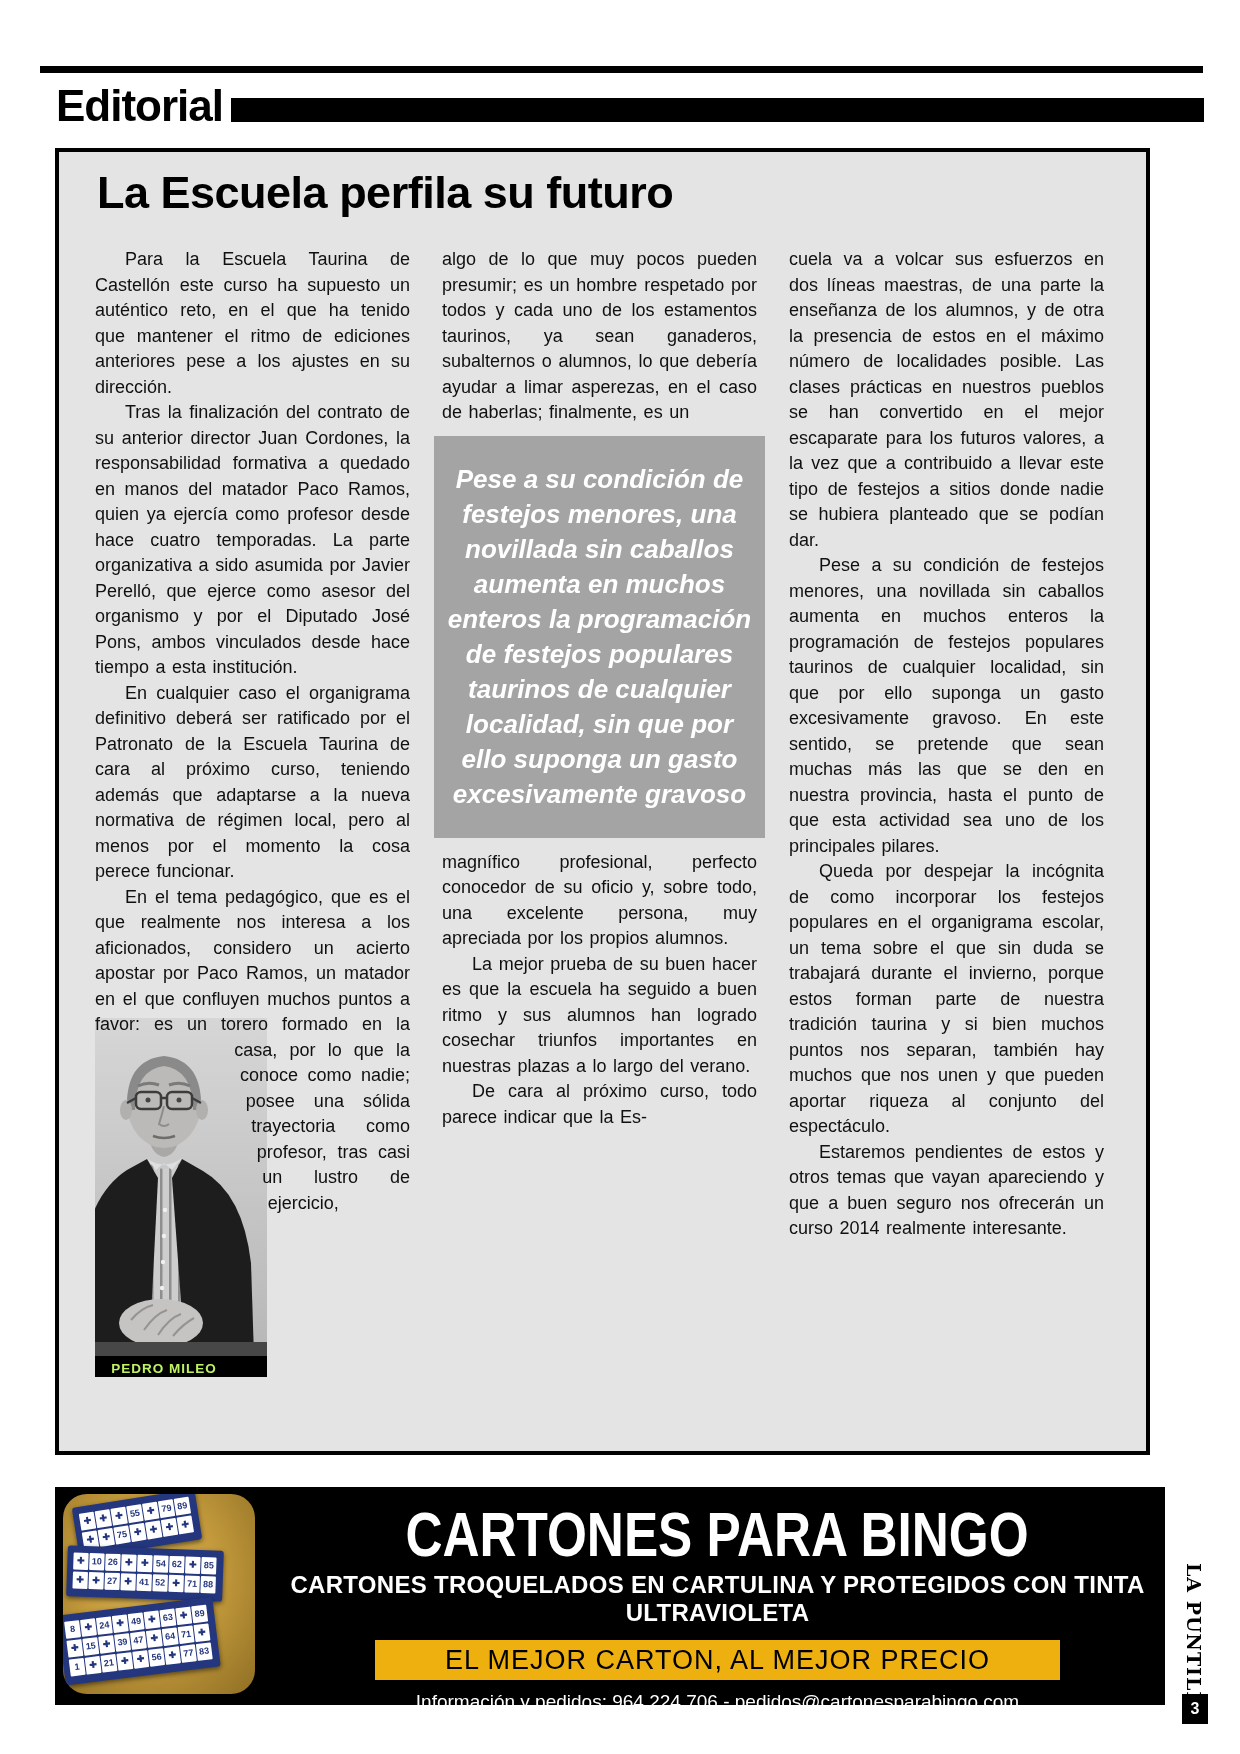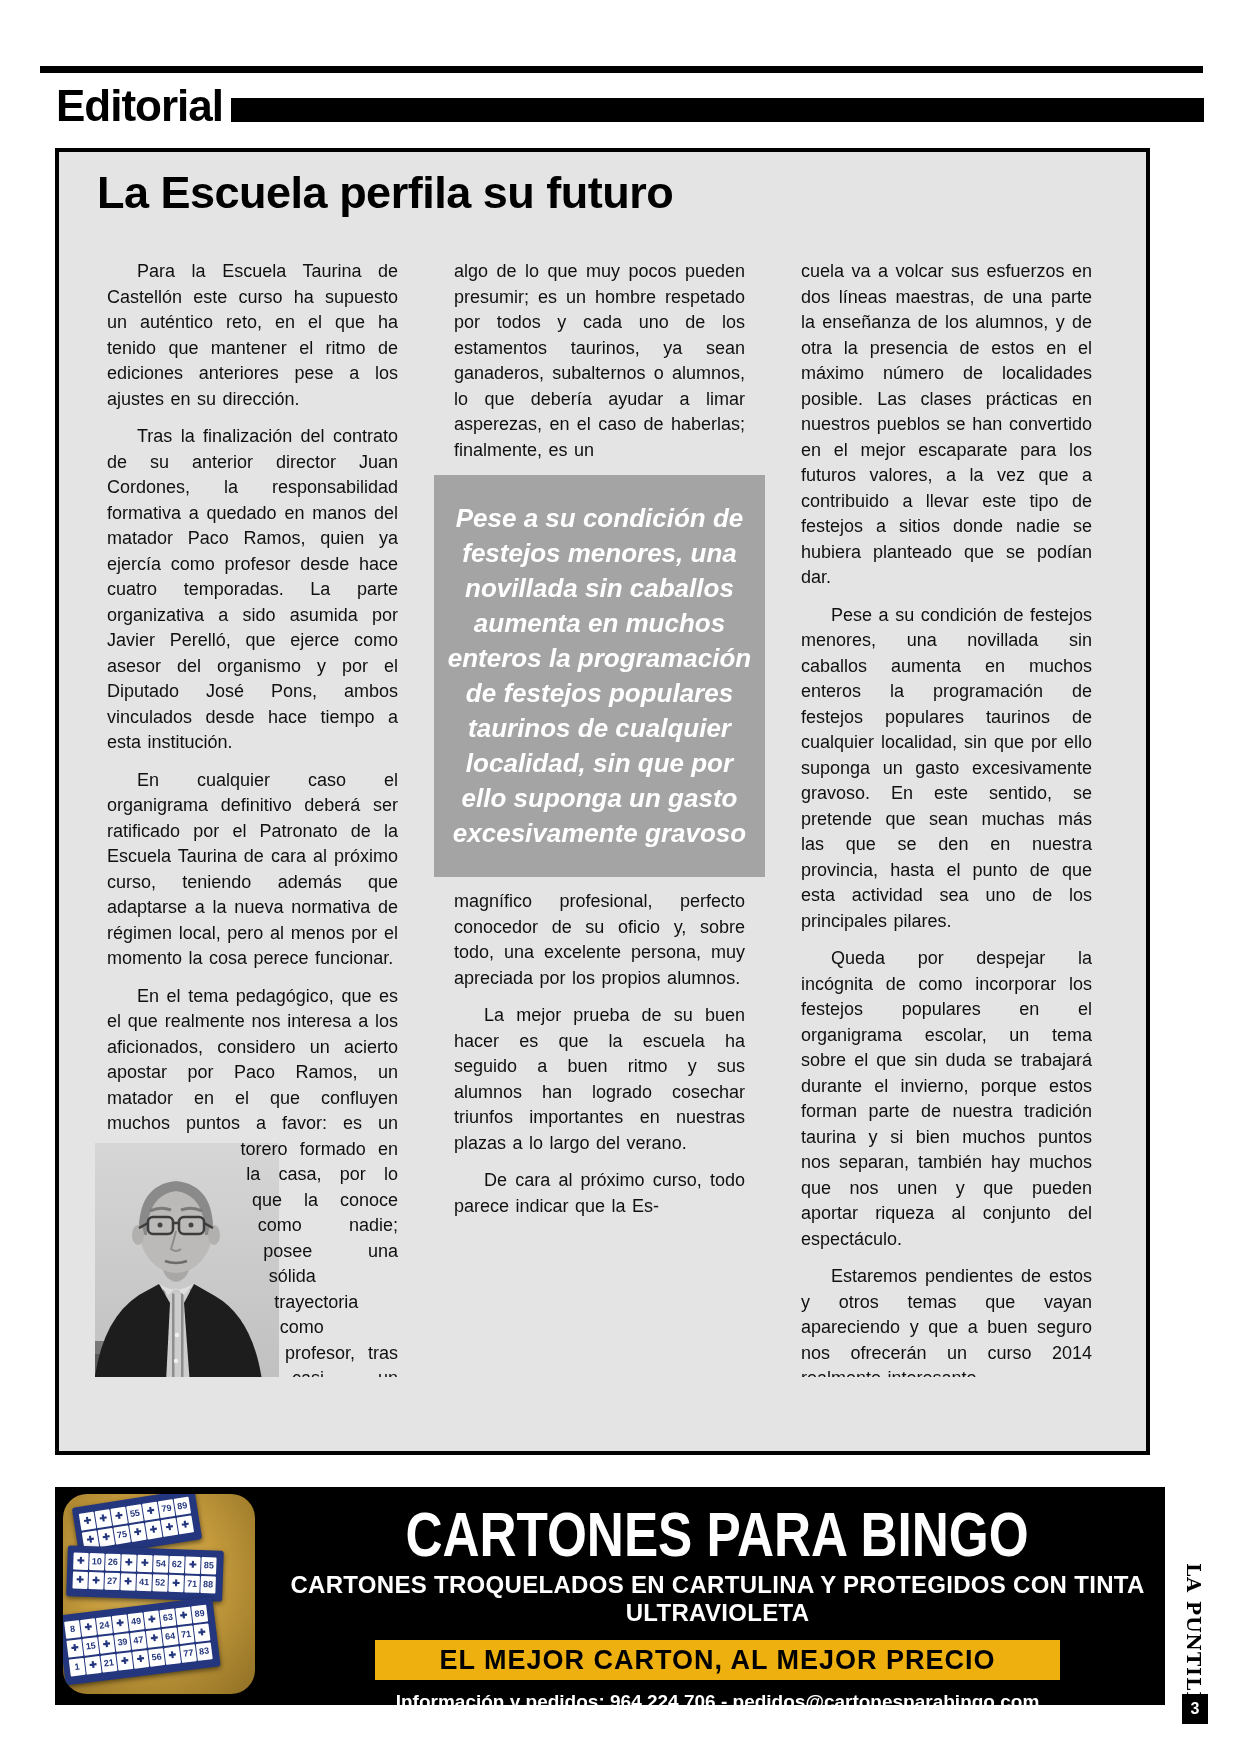--- a/index.html
+++ b/index.html
@@ -11,21 +11,21 @@
   .section-head{position:absolute;left:56px;top:82px;width:1148px;display:flex;align-items:flex-start;}
   .section-label{font-size:44px;font-weight:bold;letter-spacing:-1px;line-height:48px;}
   .section-bar{flex:1;height:24px;background:#000;margin-left:8px;margin-top:16px;}
 
   
   .article-box{position:absolute;left:55px;top:148px;width:1095px;height:1307px;box-sizing:border-box;
                background:#e4e4e4;border:4px solid #000;padding:5px 42px 0 36px;}
   .article-title{font-size:45px;font-weight:bold;letter-spacing:-0.5px;margin:10px 0 0 2px;}
   .cols{display:flex;gap:32px;margin-top:28px;height:1130px;overflow:hidden;}
   .col{flex:1;font-size:18px;line-height:25.5px;text-align:justify;word-spacing:1.5px;color:#101010;}
-  .col p{margin:12px;}
+  .col p{margin:0;}
   .ind{text-indent:30px;}
 
   
   .pullquote{background:#a4a4a4;color:#fff;font-weight:bold;font-style:italic;text-align:center;
              font-size:26px;line-height:35px;padding:26px 8px;margin:10px -8px 12px -8px;
              text-indent:0;word-spacing:normal;}
 
   
   .photo-float{float:left;width:230px;height:372px;margin:6px 0 0 -34px;
                shape-outside:polygon(0 0,60% 0,73% 30%,87% 64%,100% 86%,100% 100%,0 100%);
@@ -45,22 +45,22 @@
   .card:nth-child(2){top:54px;left:4px;transform:rotate(2deg);}
   .card:nth-child(3){top:112px;left:-2px;transform:rotate(-7deg);}
   .card-row{display:flex;margin-bottom:2px;}
   .cell{display:inline-block;width:15px;height:17px;margin-right:1px;background:#fff;color:#24367e;
         font-size:9px;font-weight:bold;text-align:center;line-height:17px;border-radius:1px;}
   .ad-text{margin-left:215px;text-align:center;}
   .ad-title{display:inline-block;font-size:54px;font-weight:bold;white-space:nowrap;
             transform:scale(0.95,1.18);transform-origin:center top;margin-top:10px;}
   .ad-sub{font-size:24px;font-weight:bold;margin-top:12px;letter-spacing:0.3px;}
   .ad-banner{width:685px;height:40px;margin:13px auto 8px;background:#eeb00f;color:#000;
-             font-size:27px;font-weight:bold;line-height:40px;letter-spacing:1px;}
-  .ad-contact{margin-top:11px;font-size:19px;font-weight:bold;}
+             font-size:27px;font-weight:normal;line-height:40px;letter-spacing:1px;}
+  .ad-contact{margin-top:11px;font-size:19px;font-weight:normal;}
   .ad-web{font-size:21px;font-weight:normal;letter-spacing:2px;}
 
   
   .mag-vertical{position:absolute;left:1178px;top:1563px;width:30px;height:132px;}
   .mag-vertical .inner{position:absolute;left:27px;top:0;transform:rotate(90deg);transform-origin:0 0;
                        font-family:"DejaVu Serif",serif;font-weight:bold;font-size:19px;
                        letter-spacing:1px;white-space:nowrap;}
   .page-num{position:absolute;left:1182px;top:1694px;width:26px;height:30px;background:#000;color:#fff;
             font-size:16px;font-weight:bold;text-align:center;line-height:30px;}
 </style>

